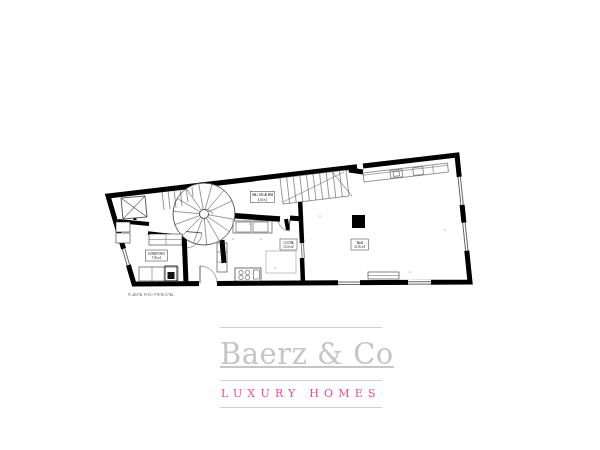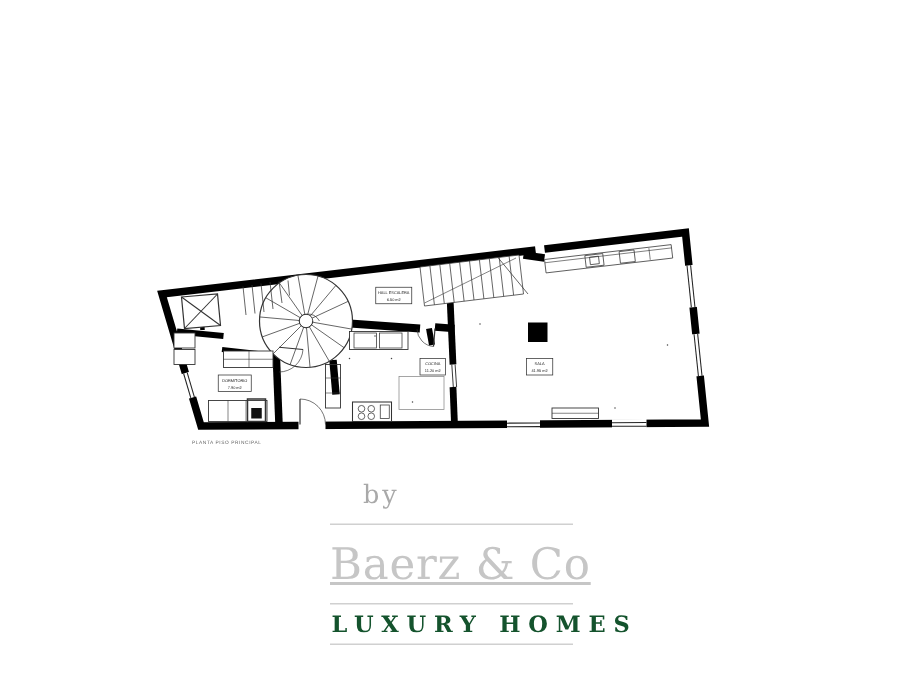--- a/index.html
+++ b/index.html
@@ -19,22 +19,22 @@
   }
   .wm-rule{border-top:1px solid #d0d0d0;height:0;}
   .wm-rule.r1{margin-top:7px;}
   .wm-brand{
     font-size:29px;line-height:52px;height:52px;letter-spacing:0.5px;
     color:#c6c6c6;white-space:nowrap;
     text-shadow:1px 1px 0 #ffffff;
     text-decoration:underline;
   }
   .wm-tagline{
-    font-size:15px;line-height:26px;height:26px;letter-spacing:5.2px;
-    color:#14532d;white-space:nowrap;padding-left:1px;font-weight:bold;
+    font-size:11px;line-height:26px;height:26px;letter-spacing:5.2px;
+    color:#ec4899;white-space:nowrap;padding-left:1px;
   }
 </style>
 </head>
 <body>
 
 <svg id="plan-svg" width="600" height="450" viewBox="0 0 600 450" fill="none" stroke-linecap="butt">
 
   <g stroke="#000">
     <path d="M108,196 L457,155 L470,282 L134,284 Z" fill="#ffffff" stroke-width="5"></path>
   </g>
@@ -222,19 +222,18 @@
     <g>
       <rect x="145.5" y="250" width="22" height="11" fill="#fff" stroke="#333" stroke-width="0.5"></rect>
       <text x="156.5" y="254.5" font-size="2.6">DORMITORIO</text>
       <text x="156.5" y="259" font-size="2.6">7.90 m2</text>
     </g>
     <text x="128" y="296" font-size="3.2" fill="#666" text-anchor="start" letter-spacing="0.4">PLANTA PISO PRINCIPAL</text>
   </g>
 </svg>
 
 <div class="watermark">
-  <div class="wm-by">by</div>
   <div class="wm-rule r1"></div>
   <div class="wm-brand">Baerz &amp; Co</div>
   <div class="wm-rule"></div>
   <div class="wm-tagline">LUXURY HOMES</div>
   <div class="wm-rule"></div>
 </div>
 
 </body></html>

